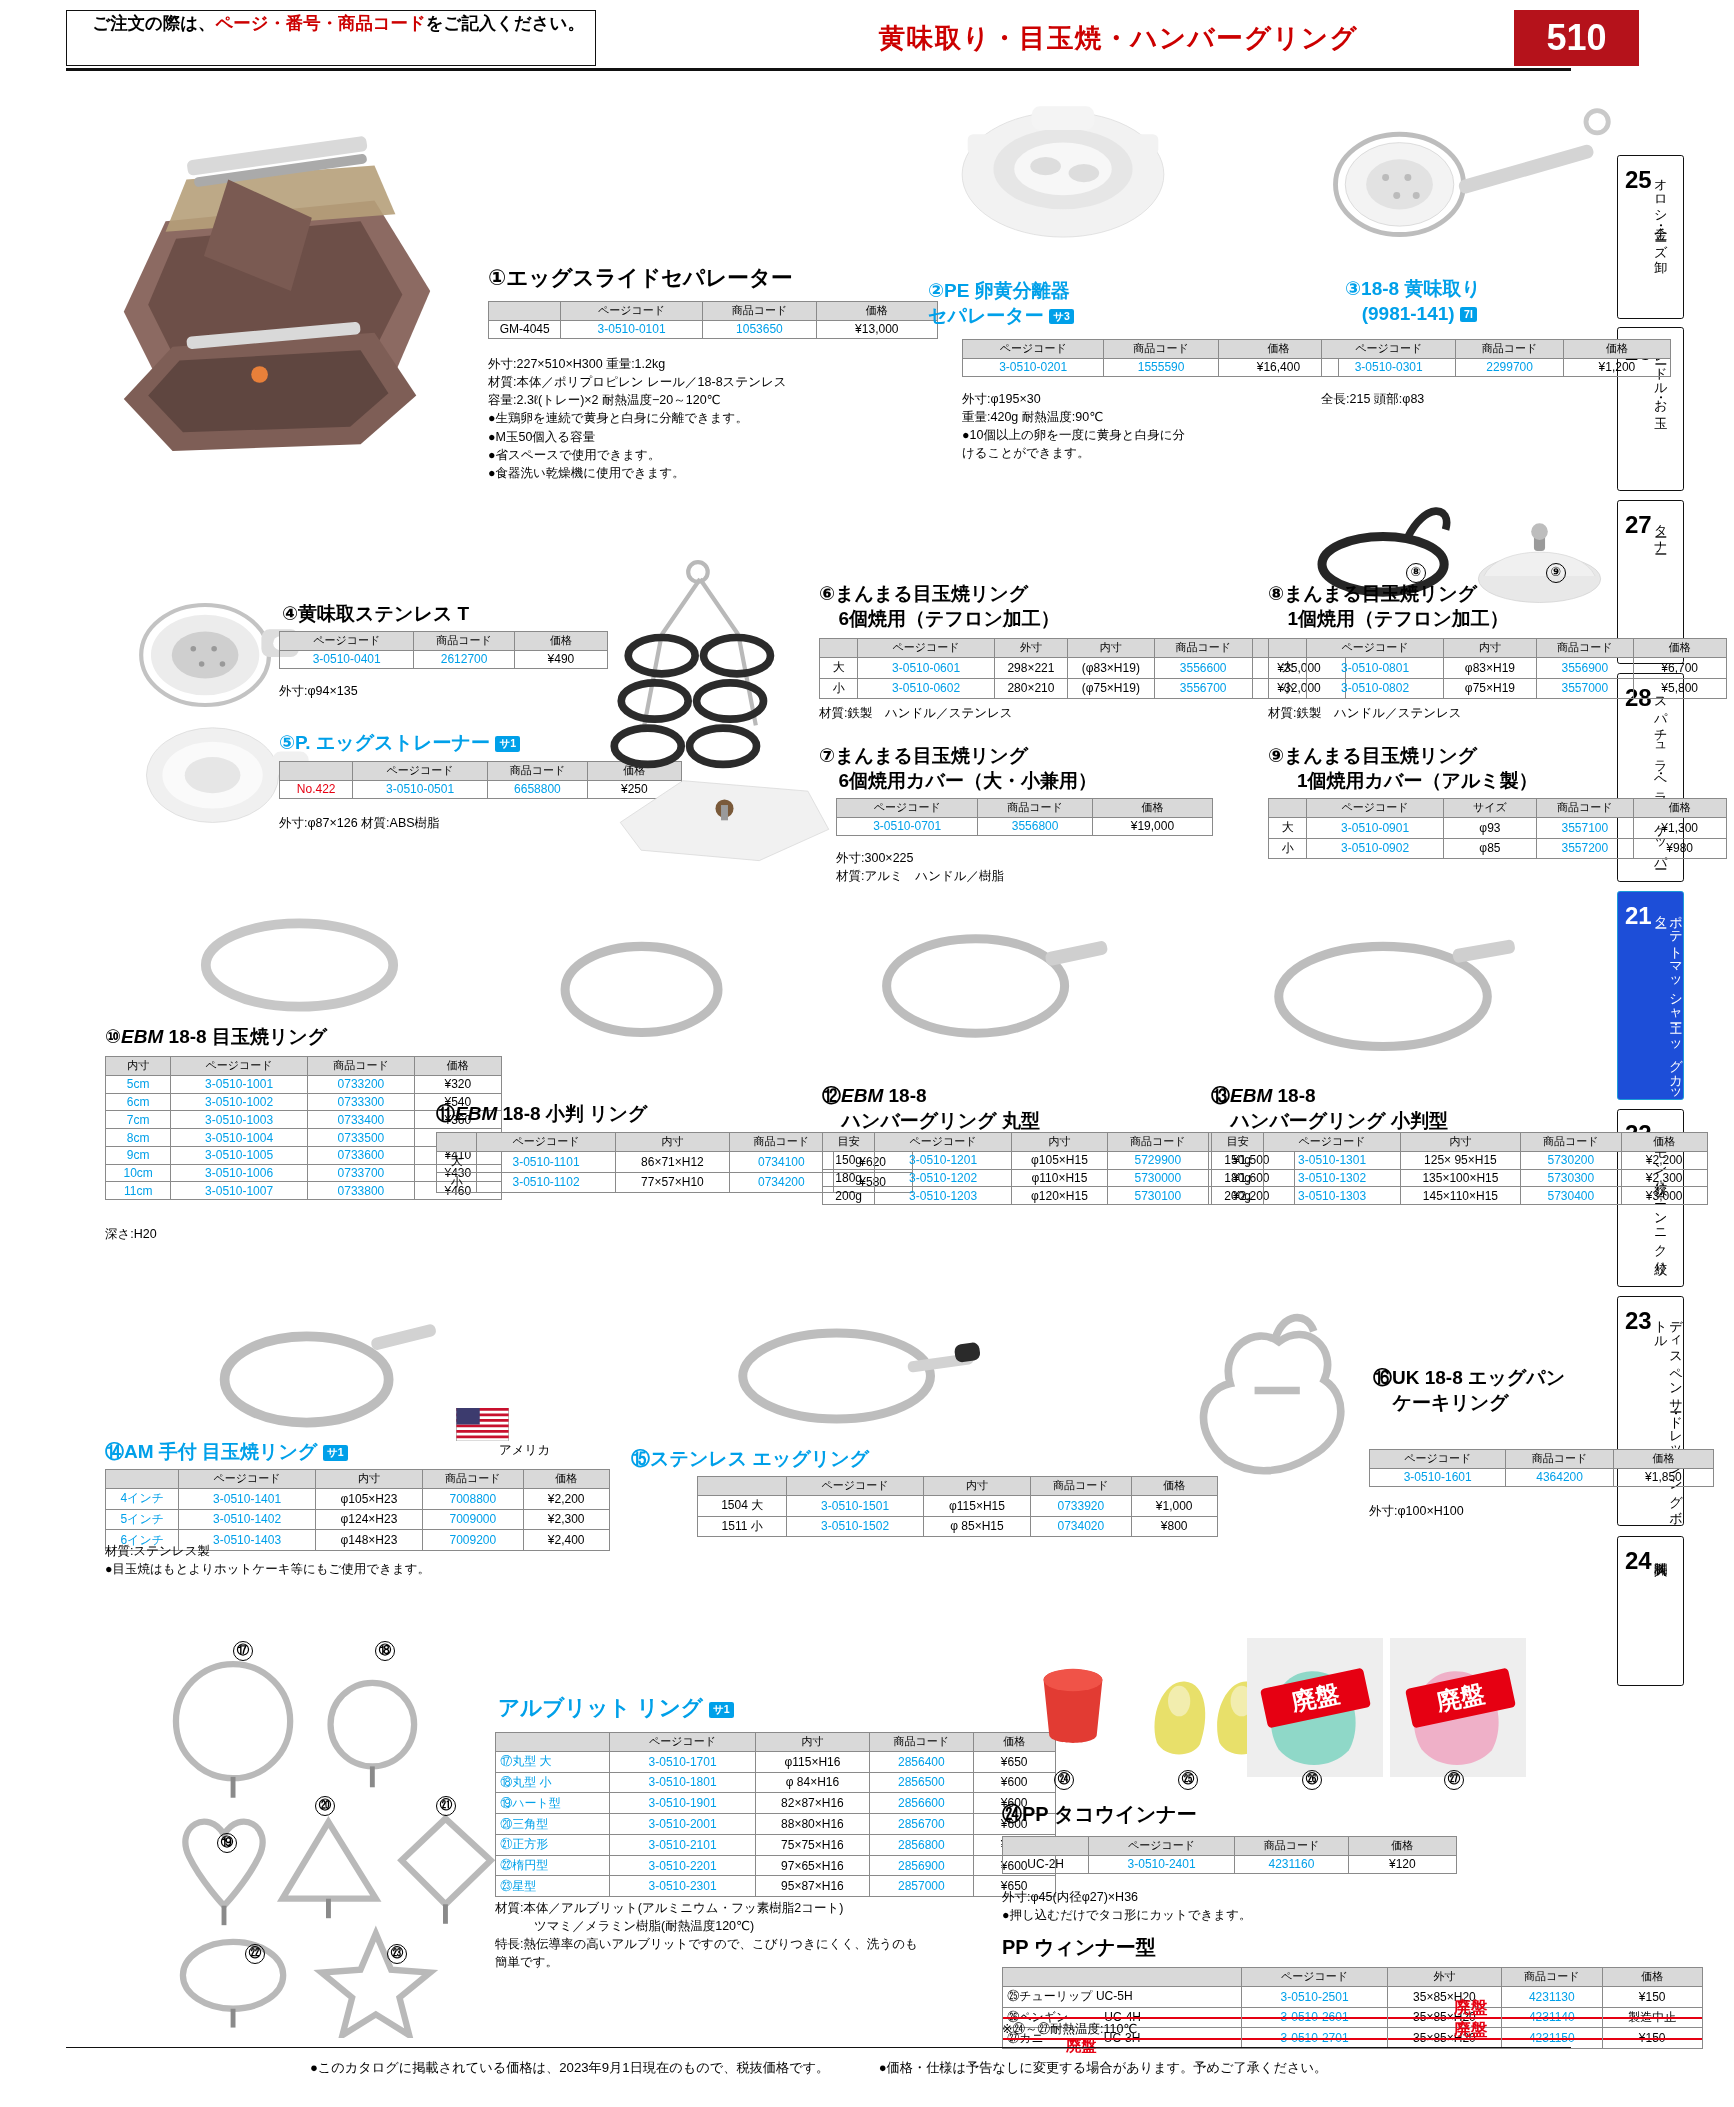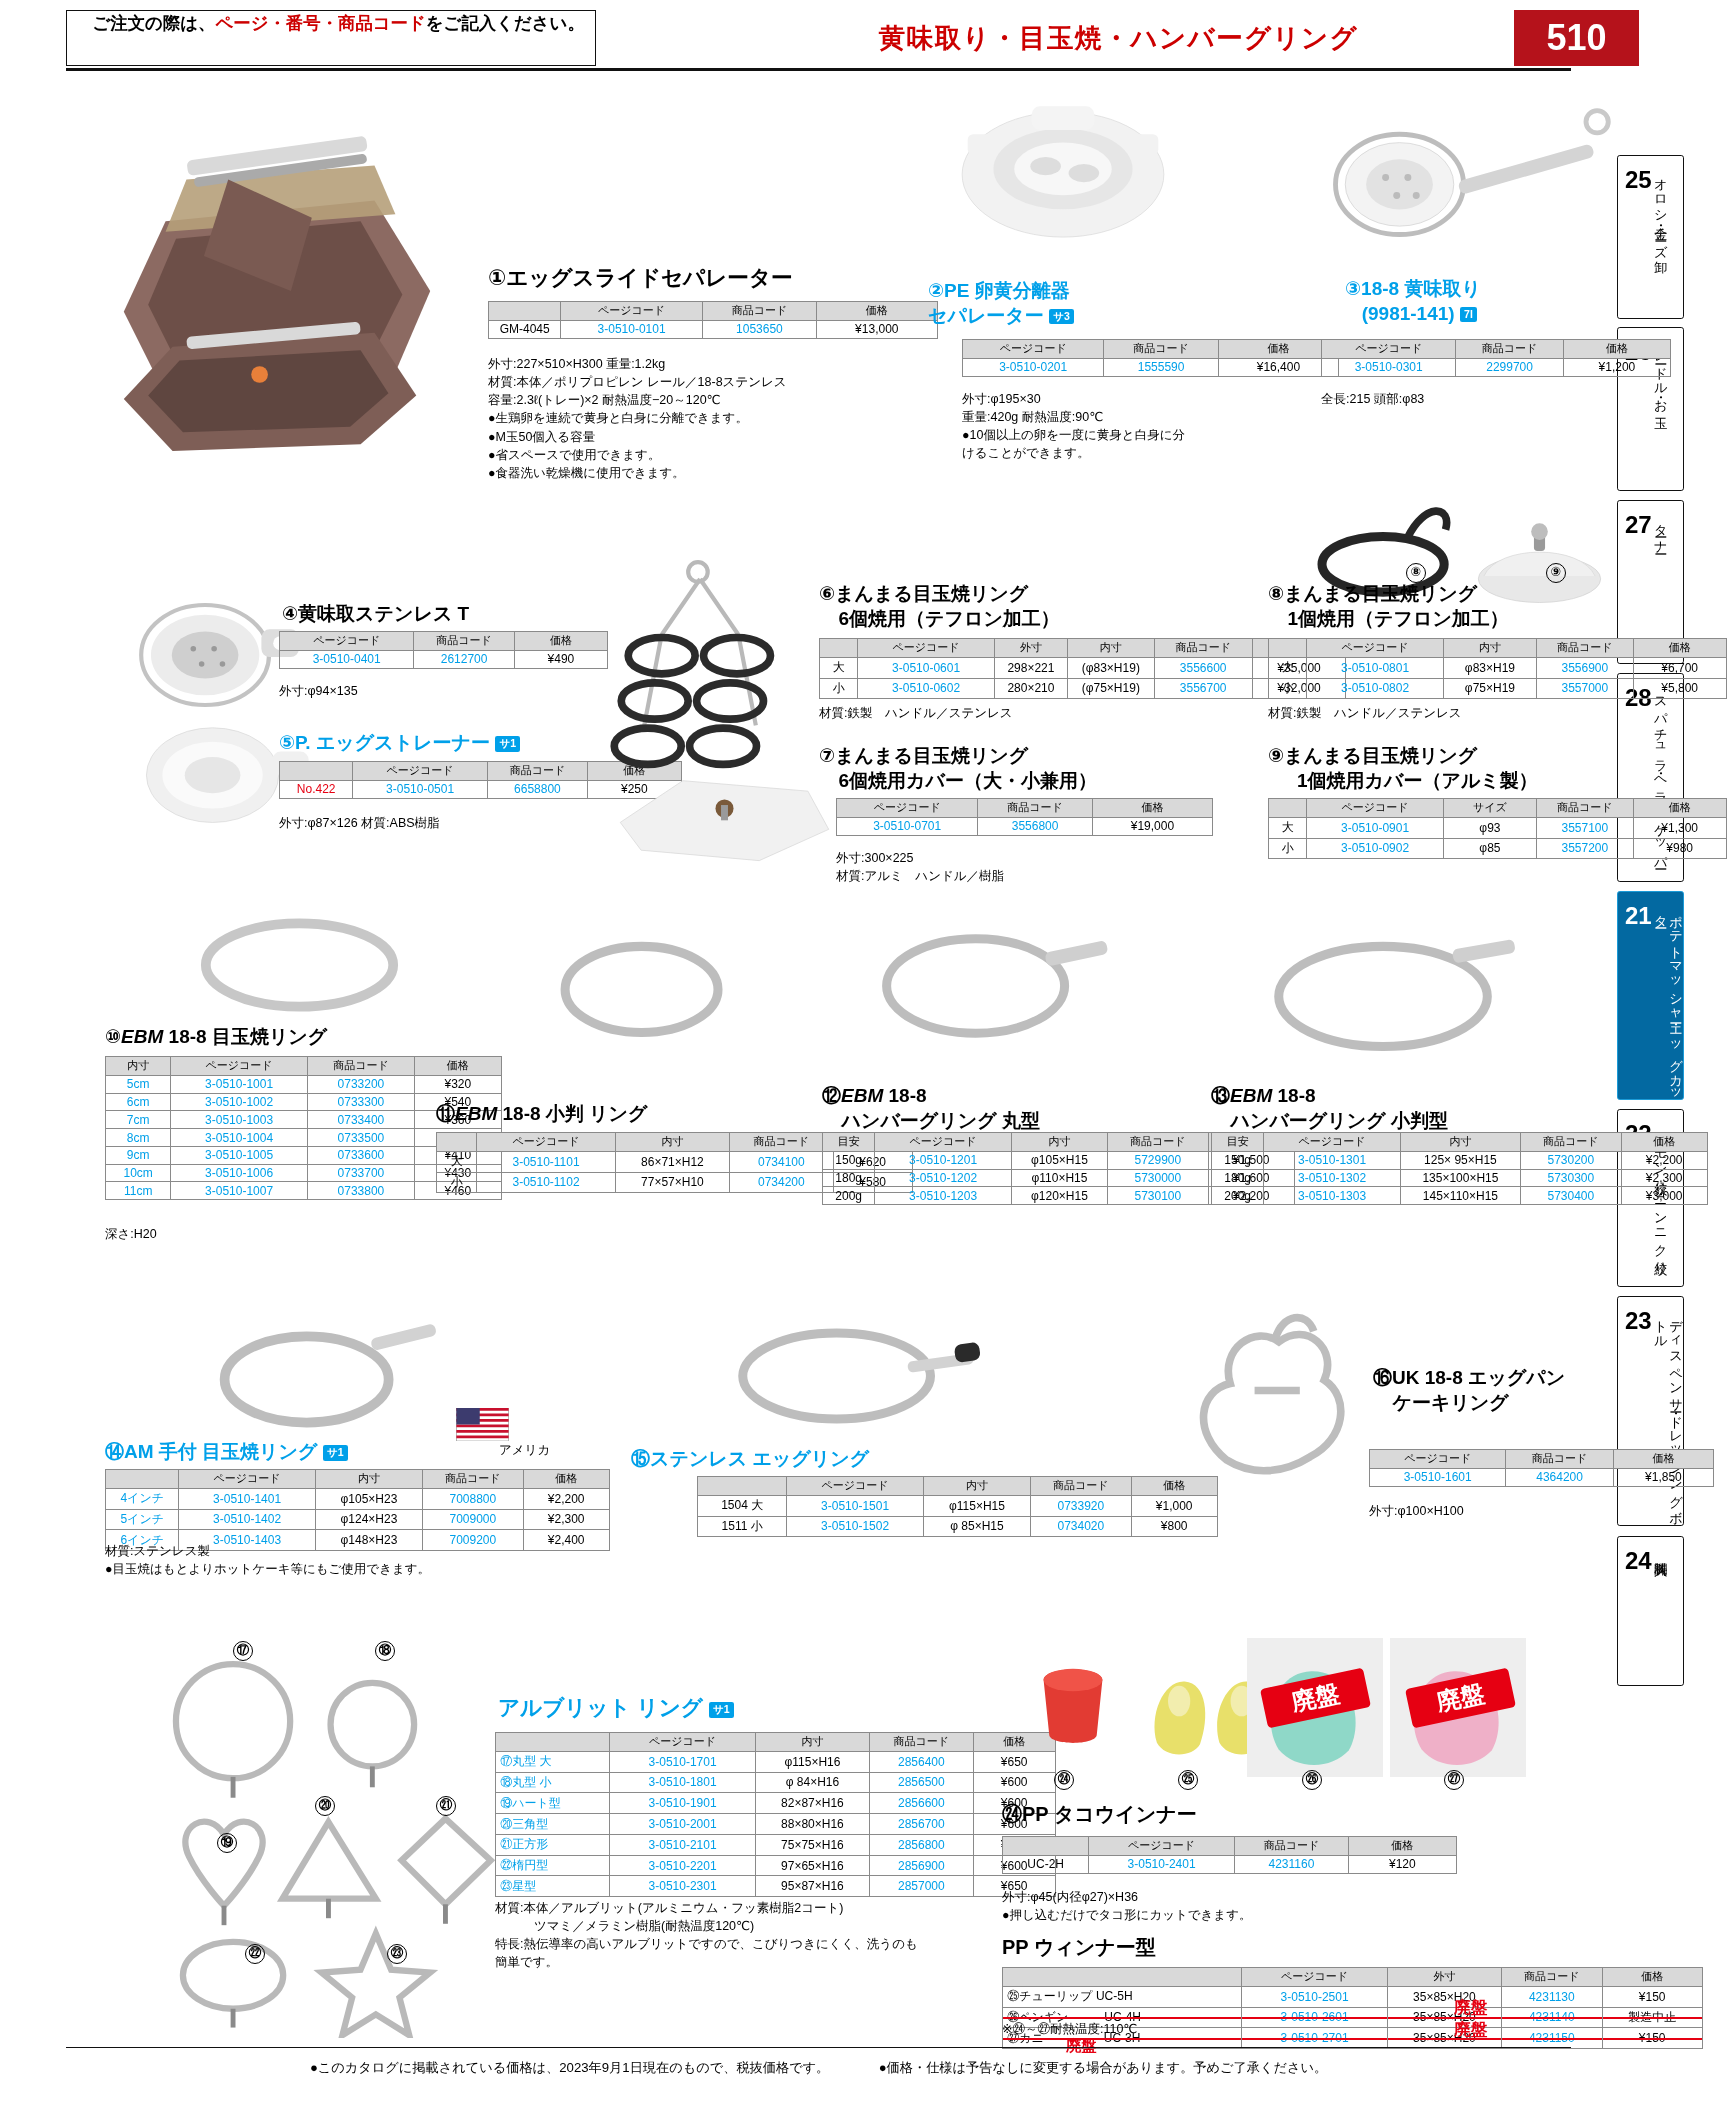--- a/index.html
+++ b/index.html
@@ -13,21 +13,21 @@
              font-size:26.5px;font-weight:bold;color:#cc0000;letter-spacing:1.4px;}
   .hdr-page{position:absolute;left:1514px;top:9.8px;width:125px;height:56px;background:#b5121b;color:#fff;font-size:36px;font-weight:bold;
             display:flex;align-items:center;justify-content:center;}
   .hdr-rule{position:absolute;left:66px;top:68px;width:1505px;height:2.8px;background:#111;}
   
   .tabs{position:absolute;left:1617px;top:78px;width:98px;}
   .tab{position:absolute;left:0;width:67px;border:1.4px solid #111;box-sizing:border-box;background:#fff;border-radius:2.8px;
        display:flex;flex-direction:row;align-items:flex-start;padding-top:9.8px;}
   .tab .num{font-size:24px;font-weight:bold;margin-left:7px;}
   .tab .vtxt{writing-mode:vertical-rl;text-orientation:upright;font-size:13.2px;line-height:1.15;margin-left:1.4px;margin-top:4.2px;letter-spacing:0.7px;}
-  .tab.active{background:#0369a1;border-color:#1b9bd8;color:#fff;}
+  .tab.active{background:#1d4ed8;border-color:#1b9bd8;color:#fff;}
   
   .ttl{font-weight:bold;}
   .cyan{color:#00a0e9;}
   .red{color:#e60012;}
   .num-circ{display:inline-block;border:1.4px solid currentColor;border-radius:50%;width:18px;height:18px;line-height:16px;text-align:center;font-size:12.5px;font-weight:bold;vertical-align:1.4px;}
   table.spec{border-collapse:collapse;font-size:12px;}
   table.spec th{background:#d9d9d9;border:0.7px solid #8a8a8a;font-weight:normal;padding:1.4px 4.2px;text-align:center;font-size:11px;}
   table.spec td{border:0.7px solid #8a8a8a;padding:1.4px 4.2px;text-align:center;white-space:nowrap;}
   .code{color:#00a0e9;}
   .note{font-size:11px;line-height:1.45;}

